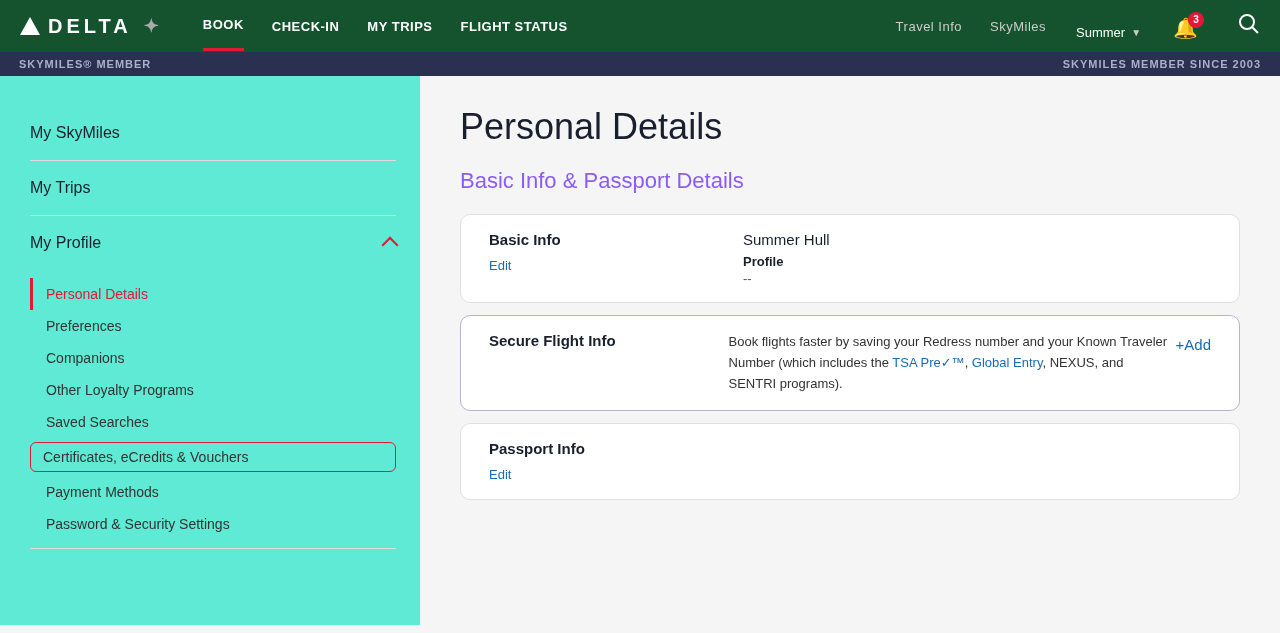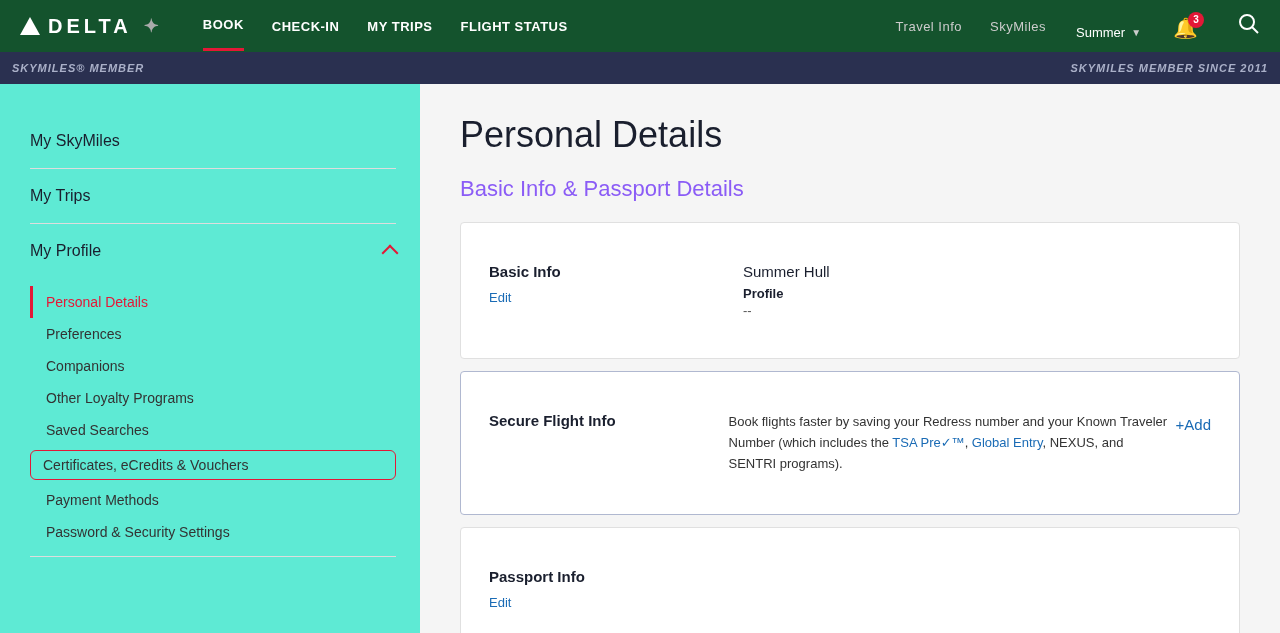--- a/index.html
+++ b/index.html
@@ -97,23 +97,22 @@
       cursor: pointer;
       margin-left: 8px;
     }
 
     
     .member-bar {
       background: #2a3050;
       display: flex;
       align-items: center;
       justify-content: space-between;
-      padding: 0 12px;
-      height: 32px;
-      font-style: italic;
+      padding: 0 19px;
+      height: 24px;
     }
     .member-label {
       color: #aab0c8;
       font-size: 11px;
       letter-spacing: 1px;
       font-weight: 600;
     }
     .member-since {
       color: #aab0c8;
       font-size: 11px;
@@ -199,22 +198,22 @@
       font-size: 22px;
       font-weight: 400;
       color: #8b5cf6;
       margin-bottom: 20px;
     }
 
     
     .info-card {
       background: white;
       border: 1px solid #e0e0e0;
-      border-radius: 4px;
-      padding: 40px 28px;
+      border-radius: 10px;
+      padding: 16px 28px;
       margin-bottom: 12px;
     }
     .info-card.secure-flight {
       border: 1.5px solid #b0b8d0;
     }
     .card-header-row {
       display: flex;
       justify-content: space-between;
       align-items: flex-start;
     }
@@ -307,21 +306,21 @@
       <svg width="22" height="22" viewBox="0 0 22 22" fill="none">
         <circle cx="9" cy="9" r="7" stroke="white" stroke-width="2"></circle>
         <line x1="14" y1="14" x2="20" y2="20" stroke="white" stroke-width="2"></line>
       </svg>
     </div>
   </div>
 </nav>
 
 <div class="member-bar">
   <span class="member-label">SKYMILES® MEMBER</span>
-  <span class="member-since">SKYMILES MEMBER SINCE 2011</span>
+  <span class="member-since">SKYMILES MEMBER SINCE 2003</span>
 </div>
 
 <div class="page-body">
 
   <div class="sidebar">
     <div class="sidebar-section">
       <div class="sidebar-item-label">
         <span>My SkyMiles</span>
       </div>
     </div>

